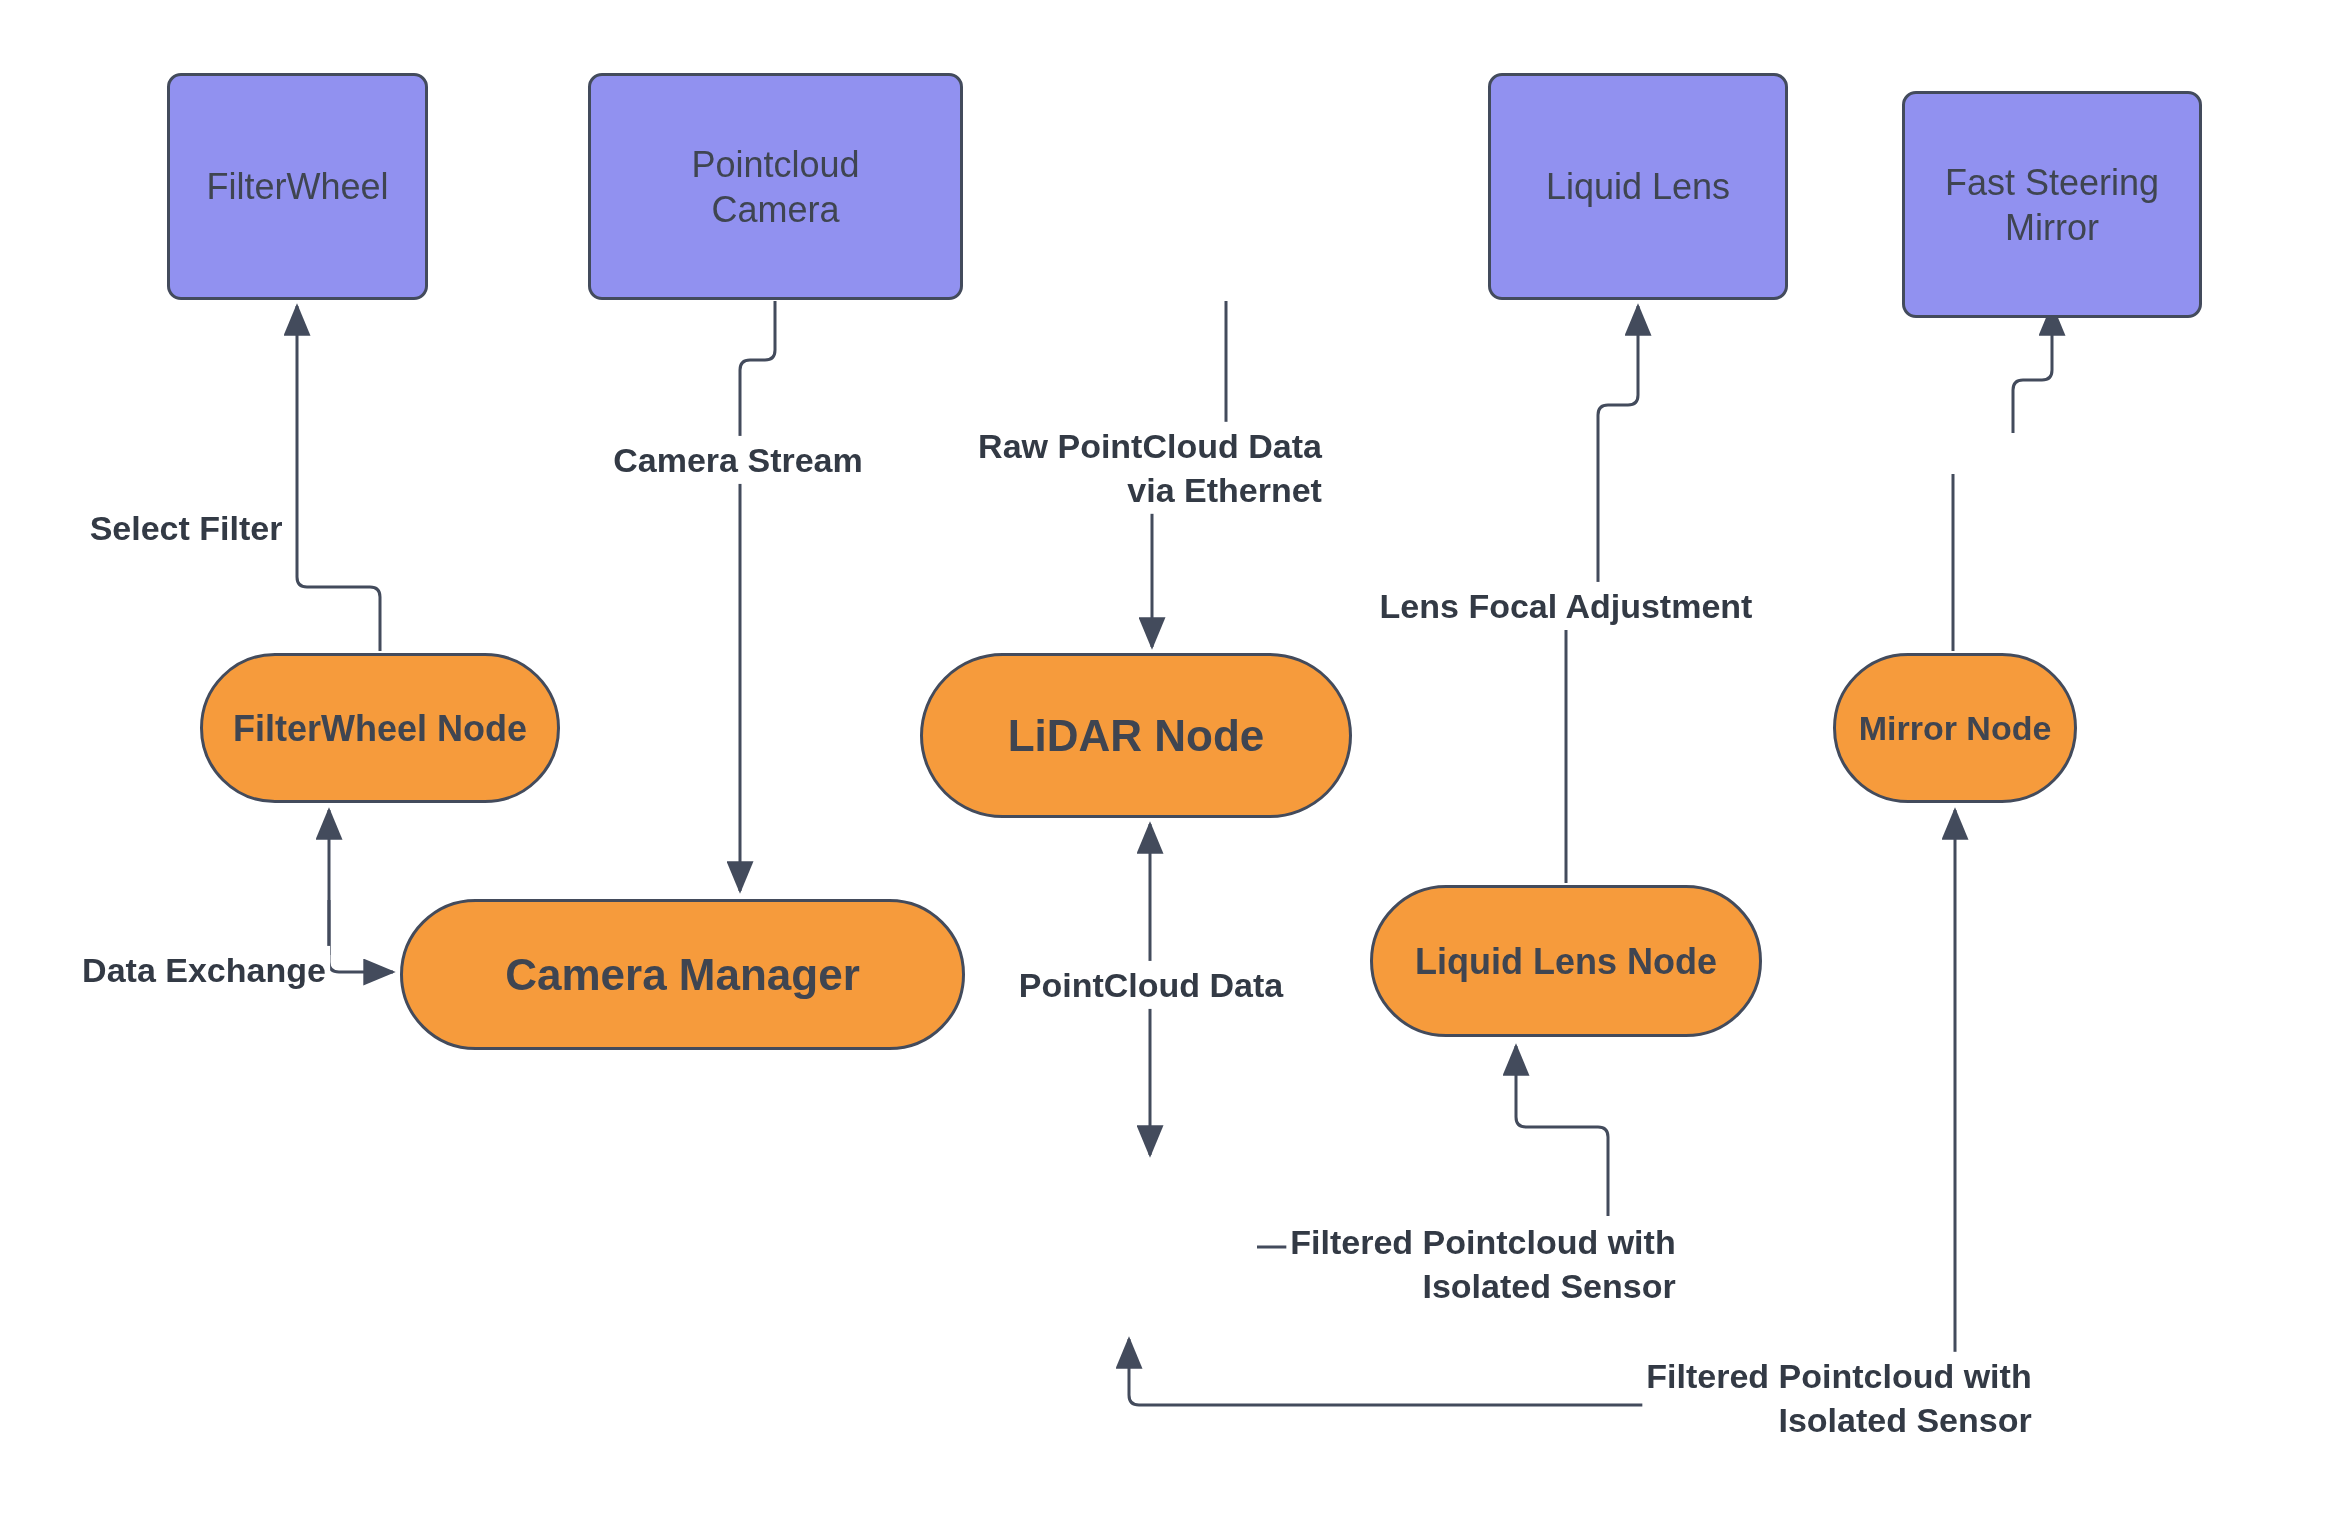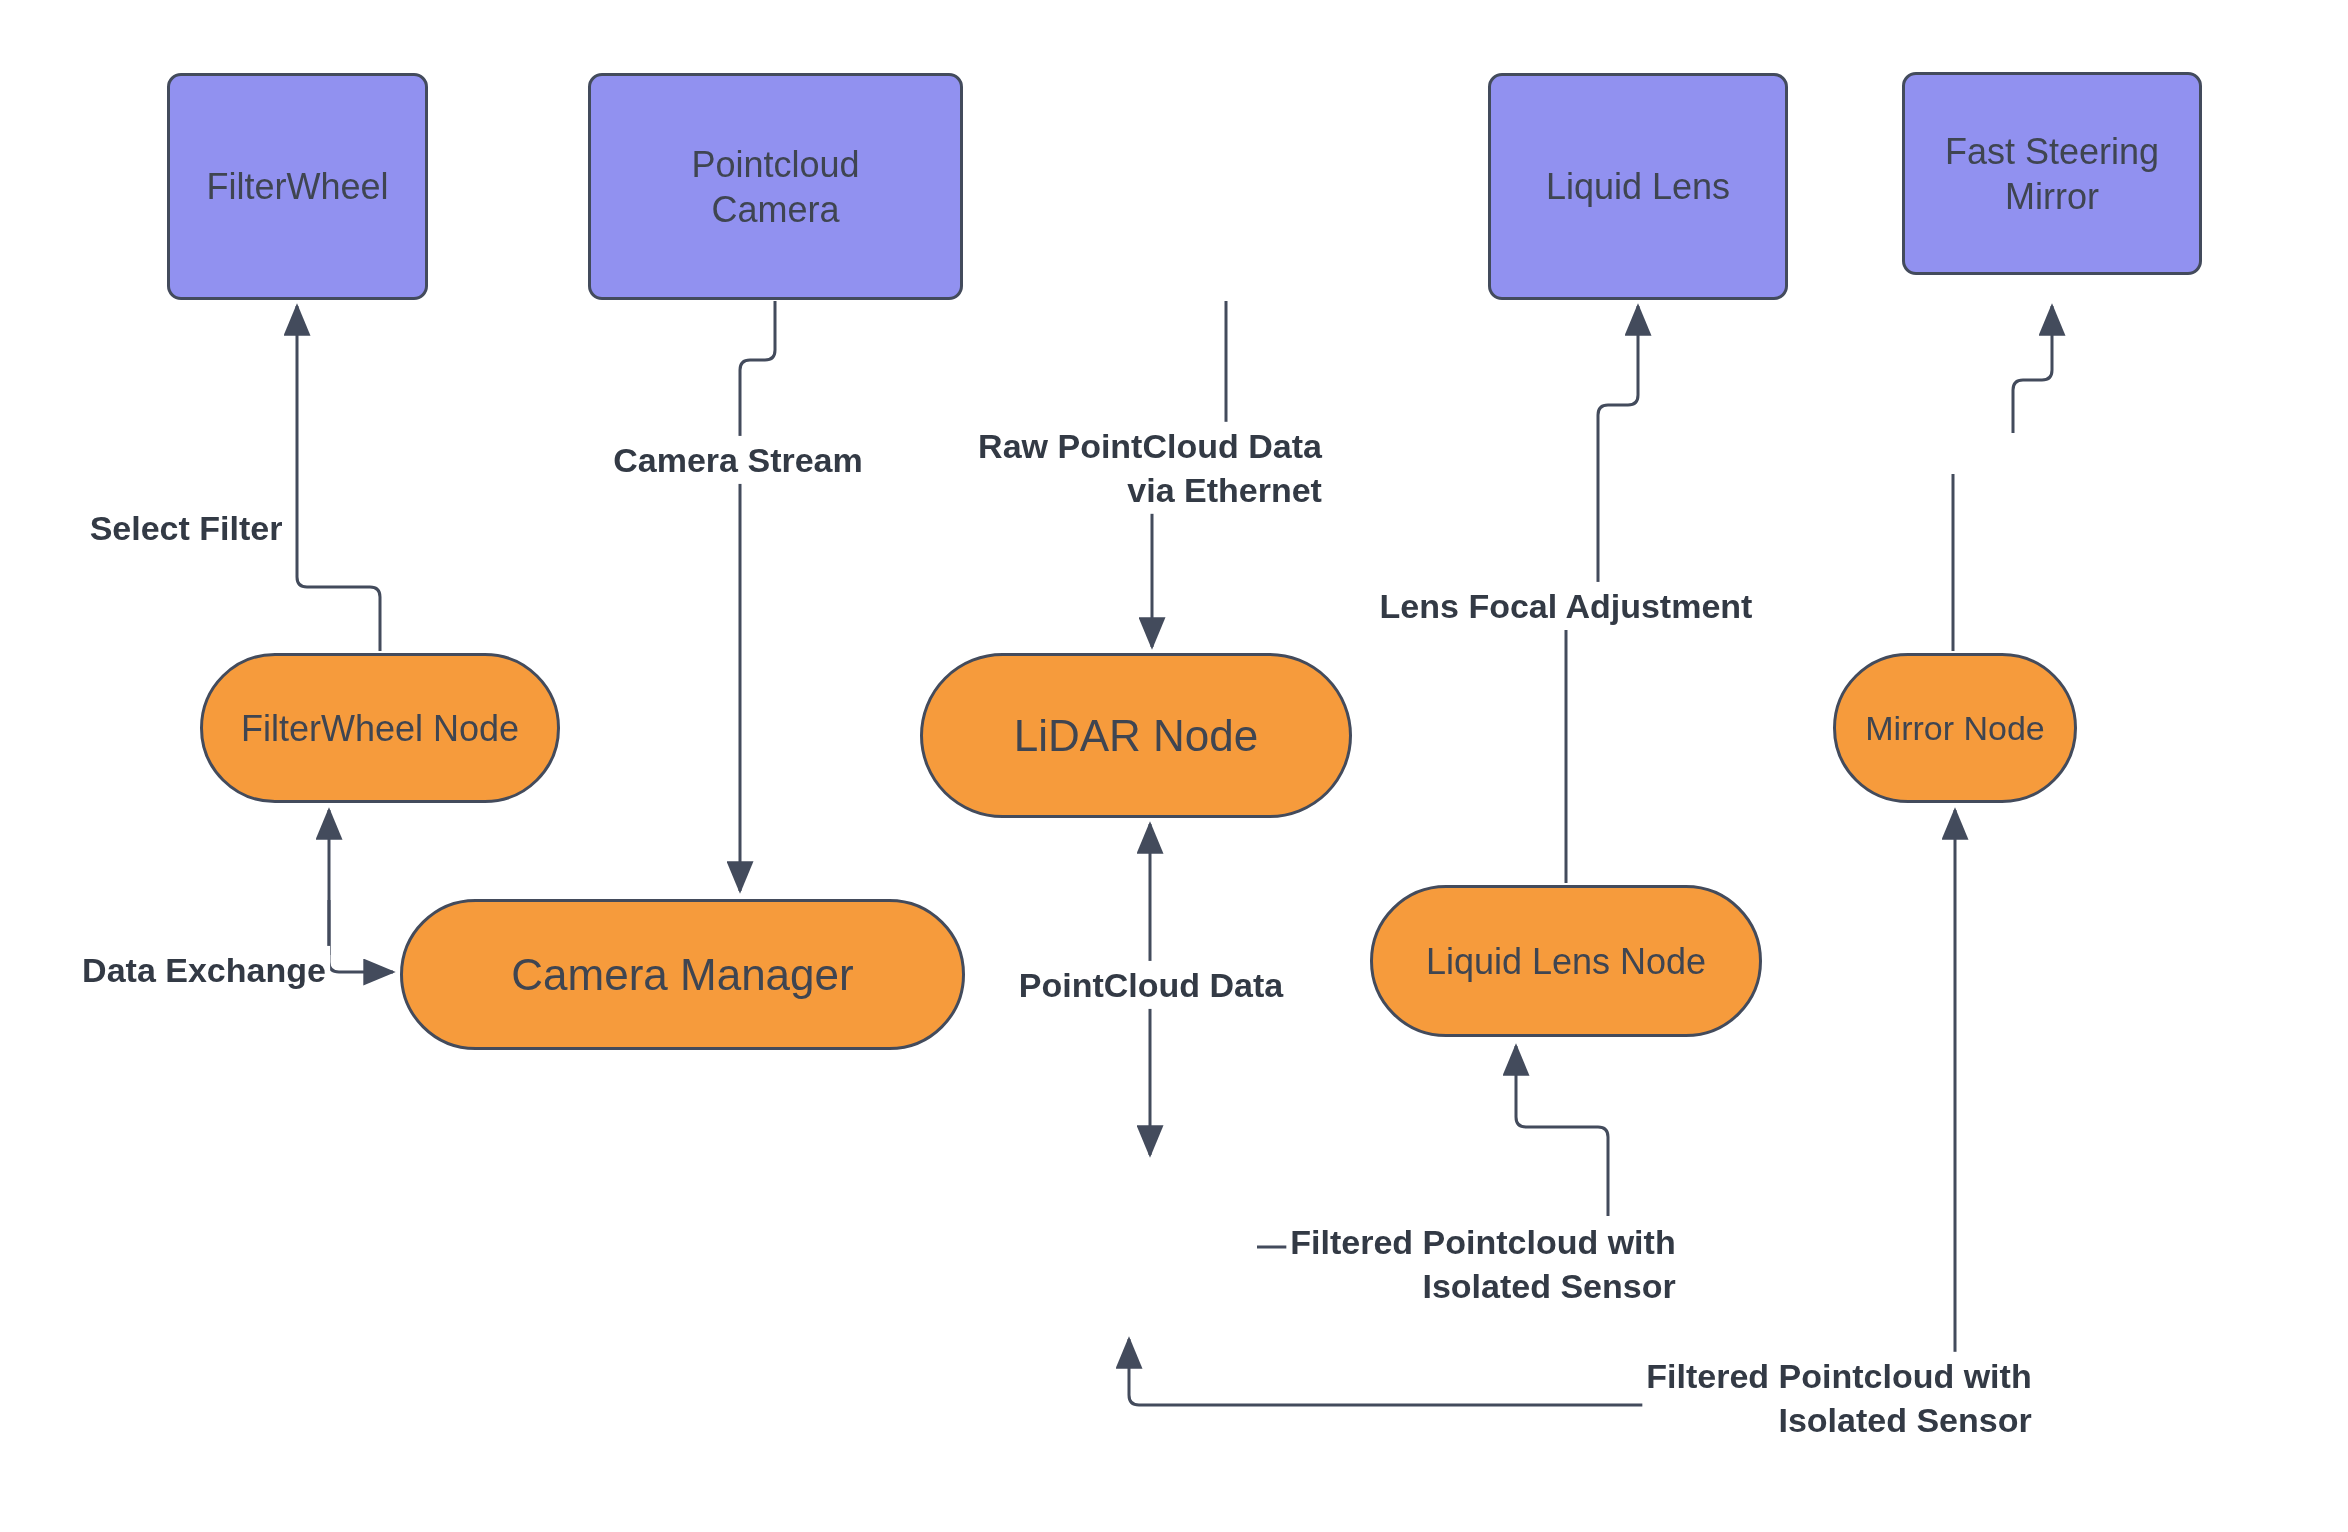--- a/index.html
+++ b/index.html
@@ -8,21 +8,21 @@
     font-family:"Liberation Sans", sans-serif;
   }
   .edges{position:absolute;left:0;top:0;z-index:1;}
   .edges path{stroke:#434B5C;stroke-width:3;fill:none;}
   .shape{
     position:absolute;z-index:2;display:flex;align-items:center;justify-content:center;
     box-sizing:border-box;text-align:center;color:#3F4551;font-size:36px;line-height:1.25;
     white-space:pre-line;
   }
   .dev{background:#9191F0;border:3px solid #434B5C;border-radius:14px;}
-  .nod{background:#F69B3C;border:3px solid #434B5C;border-radius:999px;}
+  .nod{background:#F69B3C;border:3px solid #434B5C;border-radius:999px;font-weight:bold;}
   .elabel{
     position:absolute;z-index:3;transform:translate(-50%,-50%);
     background:#ffffff;color:#333A45;font-weight:bold;font-size:34px;line-height:1.3;
     text-align:right;white-space:pre-line;padding:2px 4px;
   }
 </style>
 </head>
 <body>
 
 <div class="canvas">
@@ -72,21 +72,21 @@
   <div class="shape dev" style="left:167px;top:73px;width:261px;height:227px">
     <span>FilterWheel</span>
   </div>
   <div class="shape dev" style="left:588px;top:73px;width:375px;height:227px">
     <span>Pointcloud
 Camera</span>
   </div>
   <div class="shape dev" style="left:1488px;top:73px;width:300px;height:227px">
     <span>Liquid Lens</span>
   </div>
-  <div class="shape dev" style="left:1902px;top:72px;width:300px;height:203px">
+  <div class="shape dev" style="left:1902px;top:91px;width:300px;height:227px">
     <span>Fast Steering
 Mirror</span>
   </div>
 
   <div class="shape nod" style="left:200px;top:653px;width:360px;height:150px">
     <span>FilterWheel Node</span>
   </div>
   <div class="shape nod" style="left:400px;top:899px;width:565px;height:151px;font-size:44px">
     <span>Camera Manager</span>
   </div>

